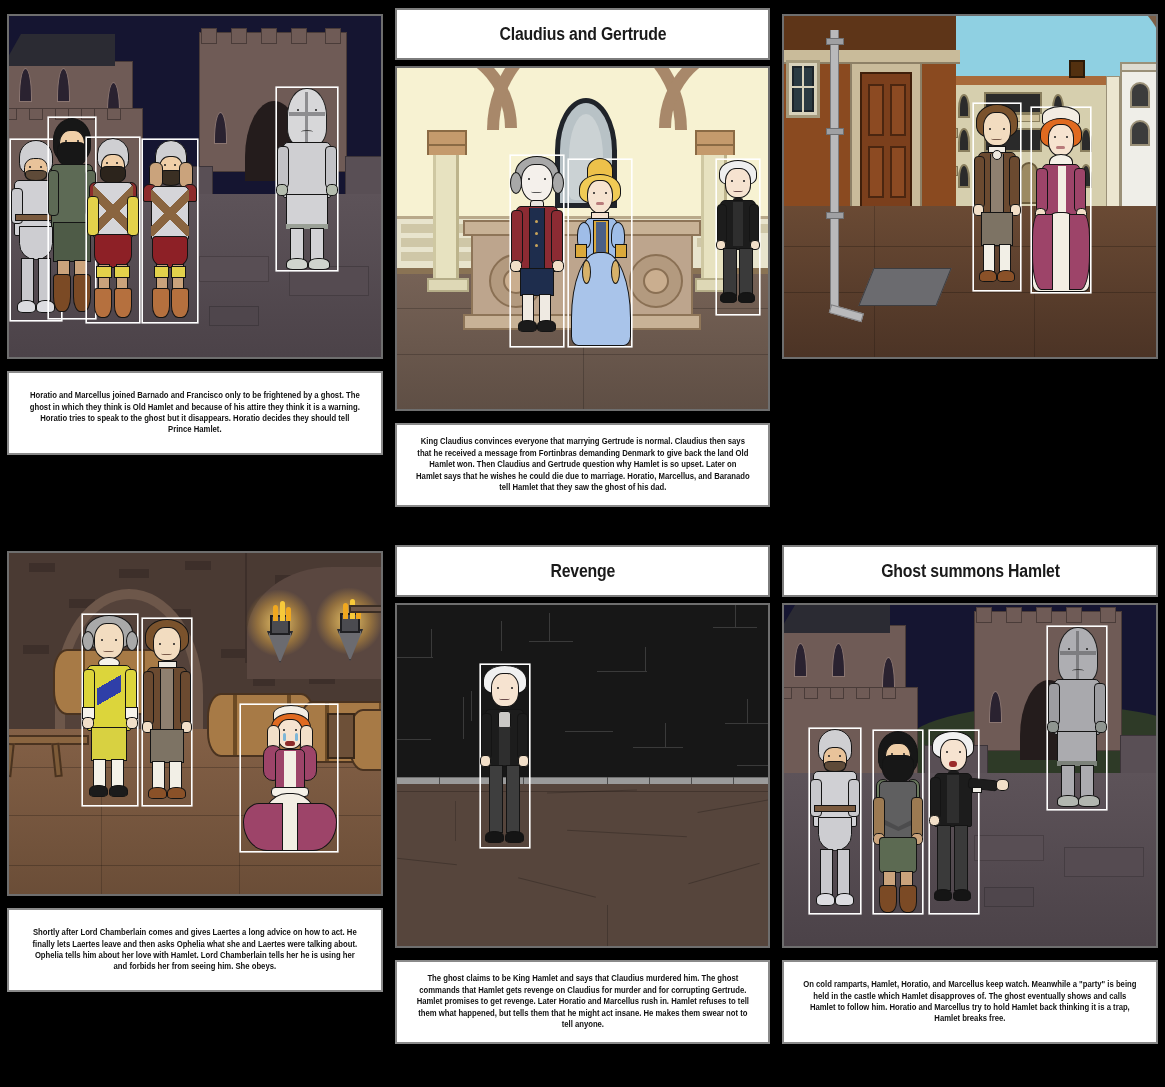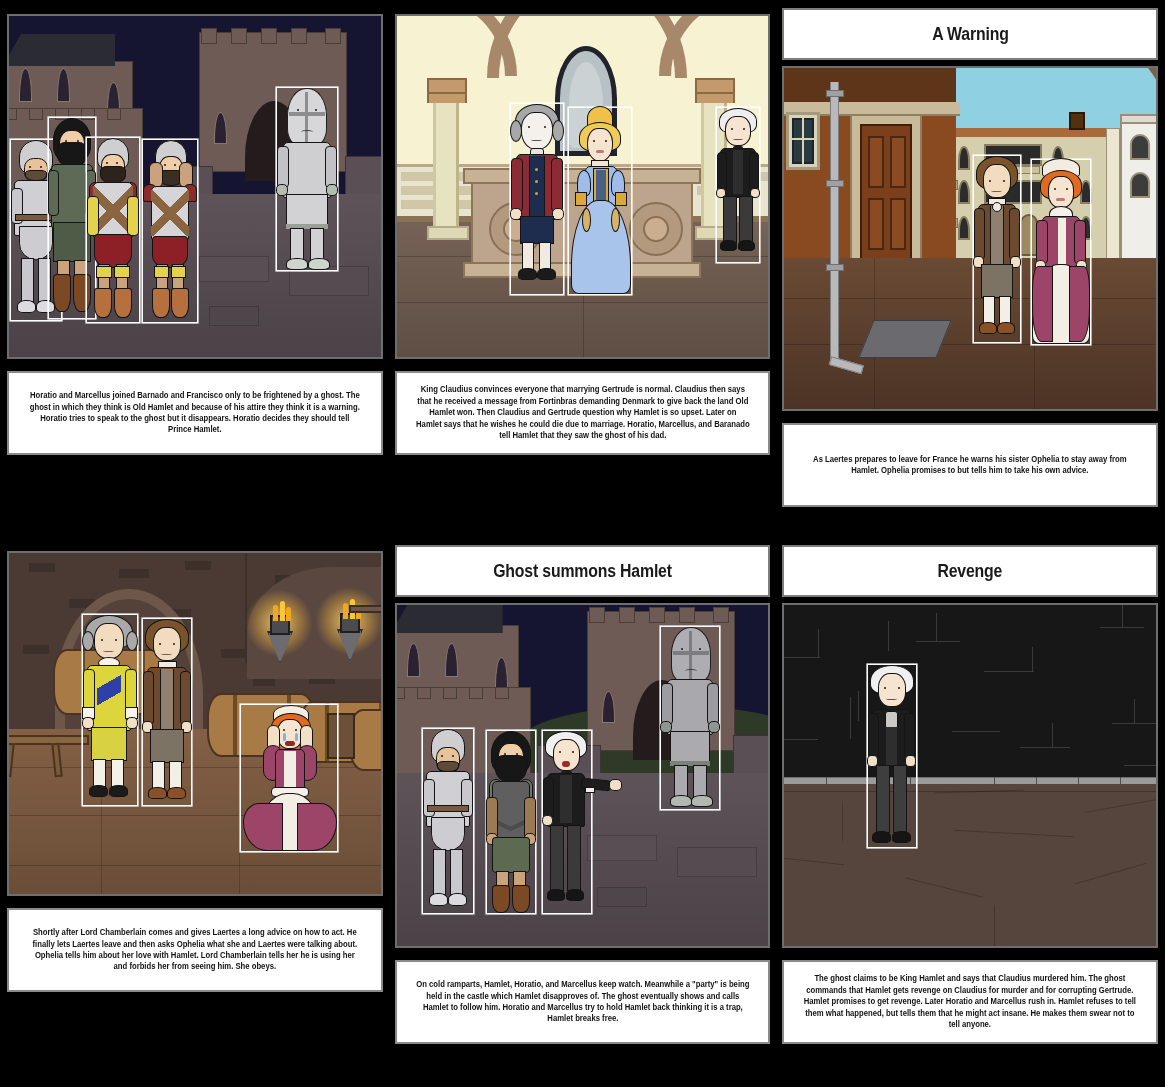--- a/index.html
+++ b/index.html
@@ -287,20 +287,23 @@
             <div class="shoe" style="left:31px;top:170px;width:22px;height:12px;background:#cfd4cd;"></div>
           </div>
         </div>
       </div>
       <div class="desc-box">
         <div class="desc-text">Horatio and Marcellus joined Barnado and Francisco only to be frightened by a ghost. The ghost in which they think is Old Hamlet and because of his attire they think it is a warning. Horatio tries to speak to the ghost but it disappears. Horatio decides they should tell Prince Hamlet.</div>
       </div>
     </div>
 
     <div class="cell">
+      <div class="title-box">
+        <div class="title-text">Claudius and Gertrude</div>
+      </div>
       <div class="scene-box">
         <div class="scene">
           <div class="hall-bg"></div>
 
           <div class="vault-arch abs" style="left:-60px;top:-30px;width:180px;height:90px;"></div>
           <div class="vault-arch abs" style="left:90px;top:-46px;width:200px;height:108px;"></div>
           <div class="vault-arch abs" style="left:262px;top:-30px;width:180px;height:90px;"></div>
 
           <div class="hall-dado abs" style="left:0;top:148px;width:380px;height:58px;"></div>
           <div class="brickline abs" style="left:4px;top:156px;width:52px;height:9px;"></div>
@@ -402,23 +405,20 @@
             <div class="shoe" style="left:21px;top:132px;width:17px;height:11px;background:#151515;"></div>
           </div>
         </div>
       </div>
       <div class="desc-box">
         <div class="desc-text">King Claudius convinces everyone that marrying Gertrude is normal. Claudius then says that he received a message from Fortinbras demanding Denmark to give back the land Old Hamlet won. Then Claudius and Gertrude question why Hamlet is so upset. Later on Hamlet says that he wishes he could die due to marriage. Horatio, Marcellus, and Baranado tell Hamlet that they saw the ghost of his dad.</div>
       </div>
     </div>
 
     <div class="cell">
-      <div class="title-box">
-        <div class="title-text">A Warning</div>
-      </div>
       <div class="scene-box">
         <div class="scene">
           <div class="sky-day"></div>
 
           <div class="palazzo abs" style="left:160px;top:60px;width:175px;height:135px;"></div>
           <div class="abs" style="left:160px;top:60px;width:175px;height:9px;background:#a86a3a;"></div>
           <div class="abs" style="left:285px;top:44px;width:16px;height:18px;background:#53300f;border:2px solid #2c1a08;"></div>
           <div class="palazzo-win abs" style="left:200px;top:76px;width:58px;height:22px;"></div>
           <div class="palazzo-win abs" style="left:200px;top:112px;width:58px;height:24px;"></div>
           <div class="abs" style="left:202px;top:98px;width:54px;height:8px;background:#cdbf98;border:1px solid #8a7f5e;"></div>
@@ -505,23 +505,20 @@
             <div class="abs" style="left:26px;top:58px;width:8px;height:46px;background:#f3eee3;"></div>
             <div class="arm" style="left:4px;top:60px;width:12px;height:44px;background:#9d4469;"></div>
             <div class="arm" style="left:42px;top:60px;width:12px;height:44px;background:#9d4469;"></div>
             <div class="abs" style="left:3px;top:100px;width:11px;height:11px;background:#f2dfc8;border:1.2px solid #141414;border-radius:40%;"></div>
             <div class="abs" style="left:44px;top:100px;width:11px;height:11px;background:#f2dfc8;border:1.2px solid #141414;border-radius:40%;"></div>
             <div class="gown" style="left:0px;top:104px;width:58px;height:80px;background:#f3eee3;"></div>
             <div class="abs" style="left:0px;top:106px;width:21px;height:76px;background:#9d4469;border:1.4px solid #141414;border-radius:30% 0 0 45%;"></div>
             <div class="abs" style="left:37px;top:106px;width:21px;height:76px;background:#9d4469;border:1.4px solid #141414;border-radius:0 30% 45% 0;"></div>
           </div>
         </div>
-      </div>
-      <div class="desc-box">
-        <div class="desc-text">As Laertes prepares to leave for France he warns his sister Ophelia to stay away from Hamlet. Ophelia promises to but tells him to take his own advice.</div>
       </div>
     </div>
   </div>
 
   <div class="row">
 
     <div class="cell">
       <div class="scene-box">
         <div class="scene">
           <div class="cellar-bg"></div>
@@ -641,139 +638,20 @@
             <div class="abs" style="left:43px;top:46px;width:12px;height:38px;background:#f3eee3;"></div>
             <div class="abs" style="left:30px;top:82px;width:38px;height:10px;background:#f5f1e8;border:1.4px solid #141414;border-radius:4px;"></div>
             <div class="gown" style="left:18px;top:88px;width:62px;height:58px;background:#f3eee3;"></div>
             <div class="abs" style="left:2px;top:98px;width:40px;height:48px;background:#9d4469;border:1.4px solid #141414;border-radius:40% 0 0 60%;"></div>
             <div class="abs" style="left:56px;top:98px;width:40px;height:48px;background:#9d4469;border:1.4px solid #141414;border-radius:0 40% 60% 0;"></div>
           </div>
         </div>
       </div>
       <div class="desc-box">
         <div class="desc-text">Shortly after Lord Chamberlain comes and gives Laertes a long advice on how to act. He finally lets Laertes leave and then asks Ophelia what she and Laertes were talking about. Ophelia tells him about her love with Hamlet. Lord Chamberlain tells her he is using her and forbids her from seeing him. She obeys.</div>
-      </div>
-    </div>
-
-    <div class="cell">
-      <div class="title-box">
-        <div class="title-text">Ghost summons Hamlet</div>
-      </div>
-      <div class="scene-box">
-        <div class="scene">
-          <div class="sky-night"></div>
-          <div class="hill abs" style="left:120px;top:100px;width:300px;height:80px;"></div>
-          <div class="tower-body abs" style="left:-6px;top:20px;width:128px;height:150px;"></div>
-          <div class="roof-dark abs" style="left:-6px;top:-2px;width:112px;height:30px;clip-path:polygon(0 100%,16% 0,100% 0,100% 100%);"></div>
-          <div class="tower-body abs" style="left:-6px;top:82px;width:140px;height:112px;"></div>
-          <div class="lancet abs" style="left:10px;top:38px;width:13px;height:34px;"></div>
-          <div class="lancet abs" style="left:48px;top:38px;width:13px;height:34px;"></div>
-          <div class="lancet abs" style="left:98px;top:52px;width:13px;height:34px;"></div>
-          <div class="merlon abs" style="left:-6px;top:82px;width:14px;height:12px;"></div>
-          <div class="merlon abs" style="left:20px;top:82px;width:14px;height:12px;"></div>
-          <div class="merlon abs" style="left:46px;top:82px;width:14px;height:12px;"></div>
-          <div class="merlon abs" style="left:72px;top:82px;width:14px;height:12px;"></div>
-          <div class="merlon abs" style="left:98px;top:82px;width:14px;height:12px;"></div>
-          <div class="tower-body abs" style="left:190px;top:6px;width:148px;height:140px;"></div>
-          <div class="merlon abs" style="left:192px;top:2px;width:16px;height:16px;"></div>
-          <div class="merlon abs" style="left:222px;top:2px;width:16px;height:16px;"></div>
-          <div class="merlon abs" style="left:252px;top:2px;width:16px;height:16px;"></div>
-          <div class="merlon abs" style="left:282px;top:2px;width:16px;height:16px;"></div>
-          <div class="merlon abs" style="left:316px;top:2px;width:16px;height:16px;"></div>
-          <div class="arch-gate abs" style="left:236px;top:75px;width:58px;height:80px;"></div>
-          <div class="lancet abs" style="left:205px;top:86px;width:13px;height:32px;"></div>
-          <div class="parapet abs" style="left:140px;top:140px;width:64px;height:30px;"></div>
-          <div class="parapet abs" style="left:336px;top:130px;width:52px;height:40px;"></div>
-          <div class="walkway abs" style="left:0;top:168px;width:380px;height:177px;background:linear-gradient(#5d5359,#4b4248);"></div>
-          <div class="flag-slab abs" style="left:190px;top:230px;width:70px;height:26px;background:#584e54;"></div>
-          <div class="flag-slab abs" style="left:200px;top:282px;width:50px;height:20px;background:#4f464c;"></div>
-          <div class="flag-slab abs" style="left:280px;top:242px;width:80px;height:30px;background:#554b51;"></div>
-
-          <div class="fig outline" style="left:26px;top:124px;width:50px;height:184px;">
-            <div class="helm" style="left:8px;top:0;width:34px;height:34px;"></div>
-            <div class="abs" style="left:13px;top:18px;width:24px;height:26px;background:#e8c39a;border:1.4px solid #141414;border-radius:40%;"></div>
-            <div class="eye" style="left:18px;top:26px;"></div>
-              <div class="eye" style="left:29px;top:26px;"></div>
-            <div class="abs" style="left:21px;top:35px;width:9px;height:4px;background:#b43b34;border-radius:2px;"></div>
-            <div class="beard" style="left:14px;top:32px;width:22px;height:11px;background:#5e4a38;"></div>
-            <div class="torso" style="left:3px;top:42px;width:44px;height:56px;background:#d0d0d4;"></div>
-            <div class="arm" style="left:0px;top:50px;width:12px;height:38px;background:#c8c8cc;"></div>
-            <div class="arm" style="left:38px;top:50px;width:12px;height:38px;background:#c8c8cc;"></div>
-            <div class="abs" style="left:4px;top:76px;width:42px;height:7px;background:#7a5a3e;border:1.2px solid #141414;"></div>
-            <div class="abs" style="left:8px;top:88px;width:34px;height:34px;background:#cdcdd1;border:1.4px solid #141414;border-radius:0 0 48% 48%;"></div>
-            <div class="leg" style="left:10px;top:120px;width:13px;height:46px;background:#c9c9cd;"></div>
-            <div class="leg" style="left:27px;top:120px;width:13px;height:46px;background:#c9c9cd;"></div>
-            <div class="shoe" style="left:6px;top:164px;width:19px;height:13px;background:#dcdce0;"></div>
-            <div class="shoe" style="left:25px;top:164px;width:19px;height:13px;background:#dcdce0;"></div>
-          </div>
-
-          <div class="fig outline" style="left:90px;top:126px;width:48px;height:182px;">
-            <div class="hair" style="left:4px;top:0;width:40px;height:44px;background:#171717;"></div>
-            <div class="abs" style="left:11px;top:12px;width:26px;height:30px;background:#f0cfa8;border:1.4px solid #141414;border-radius:42%;"></div>
-            <div class="eye" style="left:17px;top:22px;"></div>
-              <div class="eye" style="left:29px;top:22px;"></div>
-            <div class="beard" style="left:8px;top:24px;width:32px;height:28px;background:#171717;"></div>
-            <div class="abs" style="left:2px;top:48px;width:14px;height:22px;background:#6b7a5f;border:1.4px solid #141414;border-radius:8px 8px 2px 2px;"></div>
-            <div class="abs" style="left:32px;top:48px;width:14px;height:22px;background:#6b7a5f;border:1.4px solid #141414;border-radius:8px 8px 2px 2px;"></div>
-            <div class="torso" style="left:5px;top:50px;width:38px;height:58px;background:#5f5f60;"></div>
-            <div class="abs" style="left:5px;top:86px;width:38px;height:14px;background:#4c4c4d;clip-path:polygon(0 0,50% 70%,100% 0,100% 40%,50% 100%,0 40%);"></div>
-            <div class="arm" style="left:-1px;top:66px;width:12px;height:42px;background:#9c7a52;"></div>
-            <div class="arm" style="left:37px;top:66px;width:12px;height:42px;background:#9c7a52;"></div>
-            <div class="abs" style="left:-1px;top:102px;width:12px;height:12px;background:#caa37c;border:1.2px solid #141414;border-radius:40%;"></div>
-            <div class="abs" style="left:37px;top:102px;width:12px;height:12px;background:#caa37c;border:1.2px solid #141414;border-radius:40%;"></div>
-            <div class="abs" style="left:5px;top:106px;width:38px;height:36px;background:#5c6a52;border:1.4px solid #141414;border-radius:4px 4px 12% 12%;"></div>
-            <div class="leg" style="left:9px;top:140px;width:13px;height:18px;background:#caa37c;"></div>
-            <div class="leg" style="left:26px;top:140px;width:13px;height:18px;background:#caa37c;"></div>
-            <div class="abs" style="left:5px;top:154px;width:18px;height:28px;background:#7b4a25;border:1.4px solid #141414;border-radius:4px 4px 40% 40%;"></div>
-            <div class="abs" style="left:25px;top:154px;width:18px;height:28px;background:#7b4a25;border:1.4px solid #141414;border-radius:4px 4px 40% 40%;"></div>
-          </div>
-
-          <div class="fig outline" style="left:146px;top:126px;width:48px;height:182px;">
-            <div class="hair" style="left:2px;top:0;width:42px;height:28px;background:#f0f0f0;"></div>
-            <div class="abs" style="left:10px;top:8px;width:27px;height:32px;background:#f6e3d0;border:1.4px solid #141414;border-radius:42%;"></div>
-            <div class="eye" style="left:16px;top:20px;"></div>
-              <div class="eye" style="left:29px;top:20px;"></div>
-            <div class="abs" style="left:19px;top:30px;width:8px;height:6px;background:#9b2b2b;border-radius:3px;"></div>
-            <div class="abs" style="left:18px;top:40px;width:11px;height:6px;background:#1c1c1c;border-radius:2px;"></div>
-            <div class="torso" style="left:4px;top:42px;width:38px;height:54px;background:#1c1c1c;"></div>
-            <div class="abs" style="left:17px;top:44px;width:12px;height:48px;background:#2e2e2e;"></div>
-            <div class="arm" style="left:0px;top:46px;width:11px;height:42px;background:#1c1c1c;"></div>
-            <div class="abs" style="left:38px;top:48px;width:30px;height:11px;background:#1c1c1c;border:1.4px solid #141414;border-radius:4px;transform:rotate(6deg);"></div>
-            <div class="abs" style="left:42px;top:56px;width:10px;height:6px;background:#f1efe8;border:1.2px solid #141414;"></div>
-            <div class="abs" style="left:66px;top:48px;width:13px;height:12px;background:#f2dfc8;border:1.2px solid #141414;border-radius:40%;"></div>
-            <div class="abs" style="left:-1px;top:84px;width:11px;height:11px;background:#f2dfc8;border:1.2px solid #141414;border-radius:40%;"></div>
-            <div class="leg" style="left:7px;top:94px;width:14px;height:66px;background:#3a3a3a;"></div>
-            <div class="leg" style="left:24px;top:94px;width:14px;height:66px;background:#3a3a3a;"></div>
-            <div class="shoe" style="left:4px;top:158px;width:18px;height:12px;background:#151515;"></div>
-            <div class="shoe" style="left:23px;top:158px;width:18px;height:12px;background:#151515;"></div>
-          </div>
-
-          <div class="fig outline" style="left:264px;top:22px;width:58px;height:182px;">
-            <div class="abs" style="left:10px;top:0;width:40px;height:56px;background:#aeaeb2;border:1.6px solid #1e1e1e;border-radius:48% 48% 30% 30%;"></div>
-            <div class="abs" style="left:28px;top:4px;width:3px;height:50px;background:#7d7d80;"></div>
-            <div class="abs" style="left:12px;top:24px;width:36px;height:4px;background:#7d7d80;"></div>
-            <div class="eye" style="left:20px;top:21px;"></div>
-              <div class="eye" style="left:38px;top:21px;"></div>
-            <div class="abs" style="left:24px;top:42px;width:12px;height:4px;border-top:1.6px solid #3a3a3a;border-radius:50%;"></div>
-            <div class="torso" style="left:6px;top:52px;width:46px;height:56px;background:#a9a9ad;"></div>
-            <div class="arm" style="left:0px;top:56px;width:12px;height:42px;background:#9d9da1;"></div>
-            <div class="arm" style="left:46px;top:56px;width:12px;height:42px;background:#9d9da1;"></div>
-            <div class="abs" style="left:-1px;top:94px;width:12px;height:12px;background:#8f9590;border:1.4px solid #141414;border-radius:40%;"></div>
-            <div class="abs" style="left:47px;top:94px;width:12px;height:12px;background:#8f9590;border:1.4px solid #141414;border-radius:40%;"></div>
-            <div class="abs" style="left:9px;top:104px;width:40px;height:34px;background:#ababaf;border:1.4px solid #141414;"></div>
-            <div class="abs" style="left:9px;top:134px;width:40px;height:5px;background:#7c827a;"></div>
-            <div class="leg" style="left:13px;top:138px;width:14px;height:34px;background:#ababaf;"></div>
-            <div class="leg" style="left:32px;top:138px;width:14px;height:34px;background:#ababaf;"></div>
-            <div class="shoe" style="left:9px;top:168px;width:22px;height:12px;background:#b2b7b0;"></div>
-            <div class="shoe" style="left:30px;top:168px;width:22px;height:12px;background:#b2b7b0;"></div>
-          </div>
-        </div>
-      </div>
-      <div class="desc-box">
-        <div class="desc-text">On cold ramparts, Hamlet, Horatio, and Marcellus keep watch. Meanwhile a "party" is being held in the castle which Hamlet disapproves of. The ghost eventually shows and calls Hamlet to follow him. Horatio and Marcellus try to hold Hamlet back thinking it is a trap, Hamlet breaks free.</div>
       </div>
     </div>
 
     <div class="cell">
       <div class="title-box">
         <div class="title-text">Revenge</div>
       </div>
       <div class="scene-box">
         <div class="scene">
           <div class="dark-wall"></div>
@@ -831,14 +709,133 @@
             <div class="leg" style="left:25px;top:100px;width:14px;height:68px;background:#3e3e3e;"></div>
             <div class="shoe" style="left:4px;top:166px;width:19px;height:12px;background:#151515;"></div>
             <div class="shoe" style="left:24px;top:166px;width:19px;height:12px;background:#151515;"></div>
           </div>
         </div>
       </div>
       <div class="desc-box">
         <div class="desc-text">The ghost claims to be King Hamlet and says that Claudius murdered him. The ghost commands that Hamlet gets revenge on Claudius for murder and for corrupting Gertrude. Hamlet promises to get revenge. Later Horatio and Marcellus rush in. Hamlet refuses to tell them what happened, but tells them that he might act insane. He makes them swear not to tell anyone.</div>
       </div>
     </div>
+
+    <div class="cell">
+      <div class="title-box">
+        <div class="title-text">Ghost summons Hamlet</div>
+      </div>
+      <div class="scene-box">
+        <div class="scene">
+          <div class="sky-night"></div>
+          <div class="hill abs" style="left:120px;top:100px;width:300px;height:80px;"></div>
+          <div class="tower-body abs" style="left:-6px;top:20px;width:128px;height:150px;"></div>
+          <div class="roof-dark abs" style="left:-6px;top:-2px;width:112px;height:30px;clip-path:polygon(0 100%,16% 0,100% 0,100% 100%);"></div>
+          <div class="tower-body abs" style="left:-6px;top:82px;width:140px;height:112px;"></div>
+          <div class="lancet abs" style="left:10px;top:38px;width:13px;height:34px;"></div>
+          <div class="lancet abs" style="left:48px;top:38px;width:13px;height:34px;"></div>
+          <div class="lancet abs" style="left:98px;top:52px;width:13px;height:34px;"></div>
+          <div class="merlon abs" style="left:-6px;top:82px;width:14px;height:12px;"></div>
+          <div class="merlon abs" style="left:20px;top:82px;width:14px;height:12px;"></div>
+          <div class="merlon abs" style="left:46px;top:82px;width:14px;height:12px;"></div>
+          <div class="merlon abs" style="left:72px;top:82px;width:14px;height:12px;"></div>
+          <div class="merlon abs" style="left:98px;top:82px;width:14px;height:12px;"></div>
+          <div class="tower-body abs" style="left:190px;top:6px;width:148px;height:140px;"></div>
+          <div class="merlon abs" style="left:192px;top:2px;width:16px;height:16px;"></div>
+          <div class="merlon abs" style="left:222px;top:2px;width:16px;height:16px;"></div>
+          <div class="merlon abs" style="left:252px;top:2px;width:16px;height:16px;"></div>
+          <div class="merlon abs" style="left:282px;top:2px;width:16px;height:16px;"></div>
+          <div class="merlon abs" style="left:316px;top:2px;width:16px;height:16px;"></div>
+          <div class="arch-gate abs" style="left:236px;top:75px;width:58px;height:80px;"></div>
+          <div class="lancet abs" style="left:205px;top:86px;width:13px;height:32px;"></div>
+          <div class="parapet abs" style="left:140px;top:140px;width:64px;height:30px;"></div>
+          <div class="parapet abs" style="left:336px;top:130px;width:52px;height:40px;"></div>
+          <div class="walkway abs" style="left:0;top:168px;width:380px;height:177px;background:linear-gradient(#5d5359,#4b4248);"></div>
+          <div class="flag-slab abs" style="left:190px;top:230px;width:70px;height:26px;background:#584e54;"></div>
+          <div class="flag-slab abs" style="left:200px;top:282px;width:50px;height:20px;background:#4f464c;"></div>
+          <div class="flag-slab abs" style="left:280px;top:242px;width:80px;height:30px;background:#554b51;"></div>
+
+          <div class="fig outline" style="left:26px;top:124px;width:50px;height:184px;">
+            <div class="helm" style="left:8px;top:0;width:34px;height:34px;"></div>
+            <div class="abs" style="left:13px;top:18px;width:24px;height:26px;background:#e8c39a;border:1.4px solid #141414;border-radius:40%;"></div>
+            <div class="eye" style="left:18px;top:26px;"></div>
+              <div class="eye" style="left:29px;top:26px;"></div>
+            <div class="abs" style="left:21px;top:35px;width:9px;height:4px;background:#b43b34;border-radius:2px;"></div>
+            <div class="beard" style="left:14px;top:32px;width:22px;height:11px;background:#5e4a38;"></div>
+            <div class="torso" style="left:3px;top:42px;width:44px;height:56px;background:#d0d0d4;"></div>
+            <div class="arm" style="left:0px;top:50px;width:12px;height:38px;background:#c8c8cc;"></div>
+            <div class="arm" style="left:38px;top:50px;width:12px;height:38px;background:#c8c8cc;"></div>
+            <div class="abs" style="left:4px;top:76px;width:42px;height:7px;background:#7a5a3e;border:1.2px solid #141414;"></div>
+            <div class="abs" style="left:8px;top:88px;width:34px;height:34px;background:#cdcdd1;border:1.4px solid #141414;border-radius:0 0 48% 48%;"></div>
+            <div class="leg" style="left:10px;top:120px;width:13px;height:46px;background:#c9c9cd;"></div>
+            <div class="leg" style="left:27px;top:120px;width:13px;height:46px;background:#c9c9cd;"></div>
+            <div class="shoe" style="left:6px;top:164px;width:19px;height:13px;background:#dcdce0;"></div>
+            <div class="shoe" style="left:25px;top:164px;width:19px;height:13px;background:#dcdce0;"></div>
+          </div>
+
+          <div class="fig outline" style="left:90px;top:126px;width:48px;height:182px;">
+            <div class="hair" style="left:4px;top:0;width:40px;height:44px;background:#171717;"></div>
+            <div class="abs" style="left:11px;top:12px;width:26px;height:30px;background:#f0cfa8;border:1.4px solid #141414;border-radius:42%;"></div>
+            <div class="eye" style="left:17px;top:22px;"></div>
+              <div class="eye" style="left:29px;top:22px;"></div>
+            <div class="beard" style="left:8px;top:24px;width:32px;height:28px;background:#171717;"></div>
+            <div class="abs" style="left:2px;top:48px;width:14px;height:22px;background:#6b7a5f;border:1.4px solid #141414;border-radius:8px 8px 2px 2px;"></div>
+            <div class="abs" style="left:32px;top:48px;width:14px;height:22px;background:#6b7a5f;border:1.4px solid #141414;border-radius:8px 8px 2px 2px;"></div>
+            <div class="torso" style="left:5px;top:50px;width:38px;height:58px;background:#5f5f60;"></div>
+            <div class="abs" style="left:5px;top:86px;width:38px;height:14px;background:#4c4c4d;clip-path:polygon(0 0,50% 70%,100% 0,100% 40%,50% 100%,0 40%);"></div>
+            <div class="arm" style="left:-1px;top:66px;width:12px;height:42px;background:#9c7a52;"></div>
+            <div class="arm" style="left:37px;top:66px;width:12px;height:42px;background:#9c7a52;"></div>
+            <div class="abs" style="left:-1px;top:102px;width:12px;height:12px;background:#caa37c;border:1.2px solid #141414;border-radius:40%;"></div>
+            <div class="abs" style="left:37px;top:102px;width:12px;height:12px;background:#caa37c;border:1.2px solid #141414;border-radius:40%;"></div>
+            <div class="abs" style="left:5px;top:106px;width:38px;height:36px;background:#5c6a52;border:1.4px solid #141414;border-radius:4px 4px 12% 12%;"></div>
+            <div class="leg" style="left:9px;top:140px;width:13px;height:18px;background:#caa37c;"></div>
+            <div class="leg" style="left:26px;top:140px;width:13px;height:18px;background:#caa37c;"></div>
+            <div class="abs" style="left:5px;top:154px;width:18px;height:28px;background:#7b4a25;border:1.4px solid #141414;border-radius:4px 4px 40% 40%;"></div>
+            <div class="abs" style="left:25px;top:154px;width:18px;height:28px;background:#7b4a25;border:1.4px solid #141414;border-radius:4px 4px 40% 40%;"></div>
+          </div>
+
+          <div class="fig outline" style="left:146px;top:126px;width:48px;height:182px;">
+            <div class="hair" style="left:2px;top:0;width:42px;height:28px;background:#f0f0f0;"></div>
+            <div class="abs" style="left:10px;top:8px;width:27px;height:32px;background:#f6e3d0;border:1.4px solid #141414;border-radius:42%;"></div>
+            <div class="eye" style="left:16px;top:20px;"></div>
+              <div class="eye" style="left:29px;top:20px;"></div>
+            <div class="abs" style="left:19px;top:30px;width:8px;height:6px;background:#9b2b2b;border-radius:3px;"></div>
+            <div class="abs" style="left:18px;top:40px;width:11px;height:6px;background:#1c1c1c;border-radius:2px;"></div>
+            <div class="torso" style="left:4px;top:42px;width:38px;height:54px;background:#1c1c1c;"></div>
+            <div class="abs" style="left:17px;top:44px;width:12px;height:48px;background:#2e2e2e;"></div>
+            <div class="arm" style="left:0px;top:46px;width:11px;height:42px;background:#1c1c1c;"></div>
+            <div class="abs" style="left:38px;top:48px;width:30px;height:11px;background:#1c1c1c;border:1.4px solid #141414;border-radius:4px;transform:rotate(6deg);"></div>
+            <div class="abs" style="left:42px;top:56px;width:10px;height:6px;background:#f1efe8;border:1.2px solid #141414;"></div>
+            <div class="abs" style="left:66px;top:48px;width:13px;height:12px;background:#f2dfc8;border:1.2px solid #141414;border-radius:40%;"></div>
+            <div class="abs" style="left:-1px;top:84px;width:11px;height:11px;background:#f2dfc8;border:1.2px solid #141414;border-radius:40%;"></div>
+            <div class="leg" style="left:7px;top:94px;width:14px;height:66px;background:#3a3a3a;"></div>
+            <div class="leg" style="left:24px;top:94px;width:14px;height:66px;background:#3a3a3a;"></div>
+            <div class="shoe" style="left:4px;top:158px;width:18px;height:12px;background:#151515;"></div>
+            <div class="shoe" style="left:23px;top:158px;width:18px;height:12px;background:#151515;"></div>
+          </div>
+
+          <div class="fig outline" style="left:264px;top:22px;width:58px;height:182px;">
+            <div class="abs" style="left:10px;top:0;width:40px;height:56px;background:#aeaeb2;border:1.6px solid #1e1e1e;border-radius:48% 48% 30% 30%;"></div>
+            <div class="abs" style="left:28px;top:4px;width:3px;height:50px;background:#7d7d80;"></div>
+            <div class="abs" style="left:12px;top:24px;width:36px;height:4px;background:#7d7d80;"></div>
+            <div class="eye" style="left:20px;top:21px;"></div>
+              <div class="eye" style="left:38px;top:21px;"></div>
+            <div class="abs" style="left:24px;top:42px;width:12px;height:4px;border-top:1.6px solid #3a3a3a;border-radius:50%;"></div>
+            <div class="torso" style="left:6px;top:52px;width:46px;height:56px;background:#a9a9ad;"></div>
+            <div class="arm" style="left:0px;top:56px;width:12px;height:42px;background:#9d9da1;"></div>
+            <div class="arm" style="left:46px;top:56px;width:12px;height:42px;background:#9d9da1;"></div>
+            <div class="abs" style="left:-1px;top:94px;width:12px;height:12px;background:#8f9590;border:1.4px solid #141414;border-radius:40%;"></div>
+            <div class="abs" style="left:47px;top:94px;width:12px;height:12px;background:#8f9590;border:1.4px solid #141414;border-radius:40%;"></div>
+            <div class="abs" style="left:9px;top:104px;width:40px;height:34px;background:#ababaf;border:1.4px solid #141414;"></div>
+            <div class="abs" style="left:9px;top:134px;width:40px;height:5px;background:#7c827a;"></div>
+            <div class="leg" style="left:13px;top:138px;width:14px;height:34px;background:#ababaf;"></div>
+            <div class="leg" style="left:32px;top:138px;width:14px;height:34px;background:#ababaf;"></div>
+            <div class="shoe" style="left:9px;top:168px;width:22px;height:12px;background:#b2b7b0;"></div>
+            <div class="shoe" style="left:30px;top:168px;width:22px;height:12px;background:#b2b7b0;"></div>
+          </div>
+        </div>
+      </div>
+      <div class="desc-box">
+        <div class="desc-text">On cold ramparts, Hamlet, Horatio, and Marcellus keep watch. Meanwhile a "party" is being held in the castle which Hamlet disapproves of. The ghost eventually shows and calls Hamlet to follow him. Horatio and Marcellus try to hold Hamlet back thinking it is a trap, Hamlet breaks free.</div>
+      </div>
+    </div>
   </div>
 </div>
 
 </body></html>

